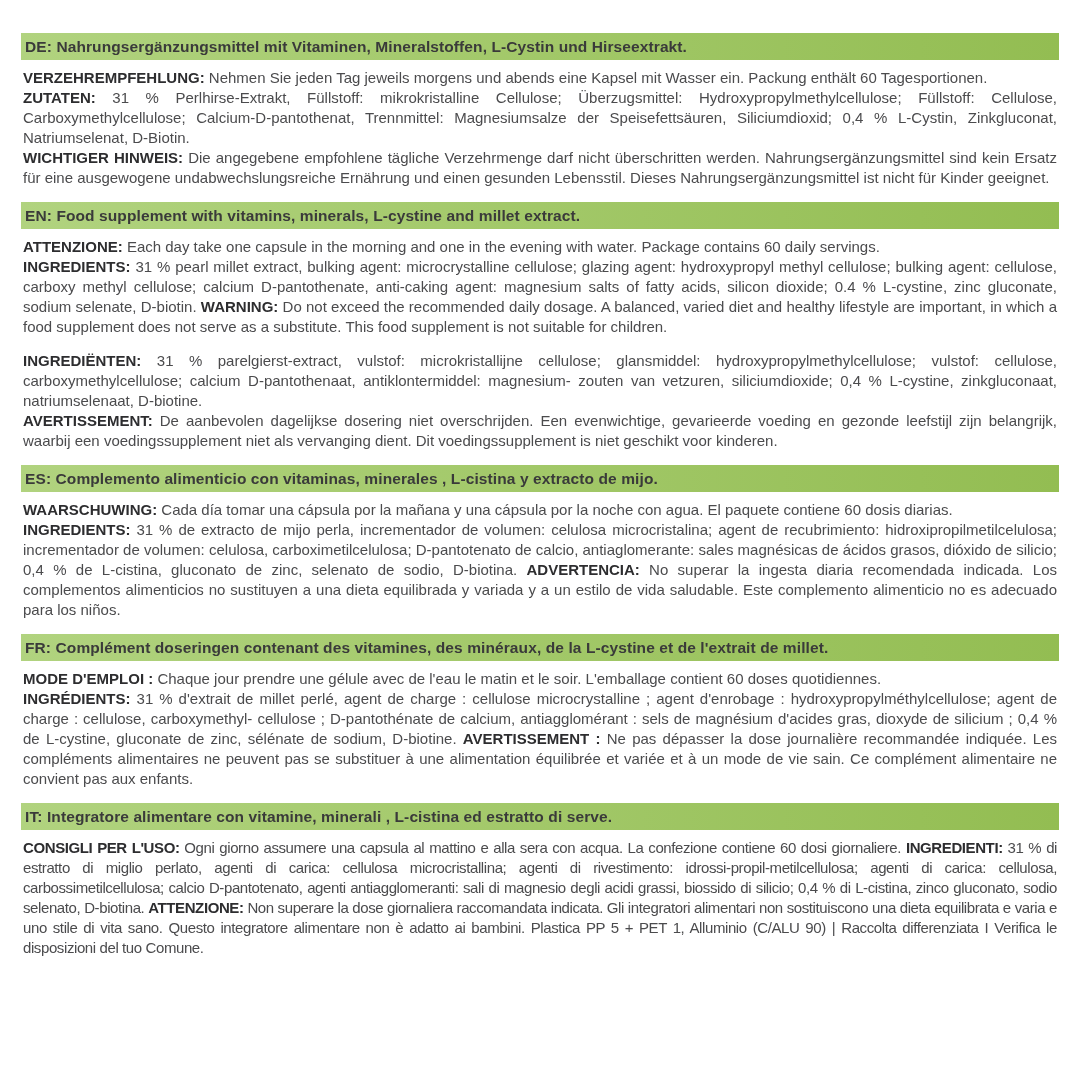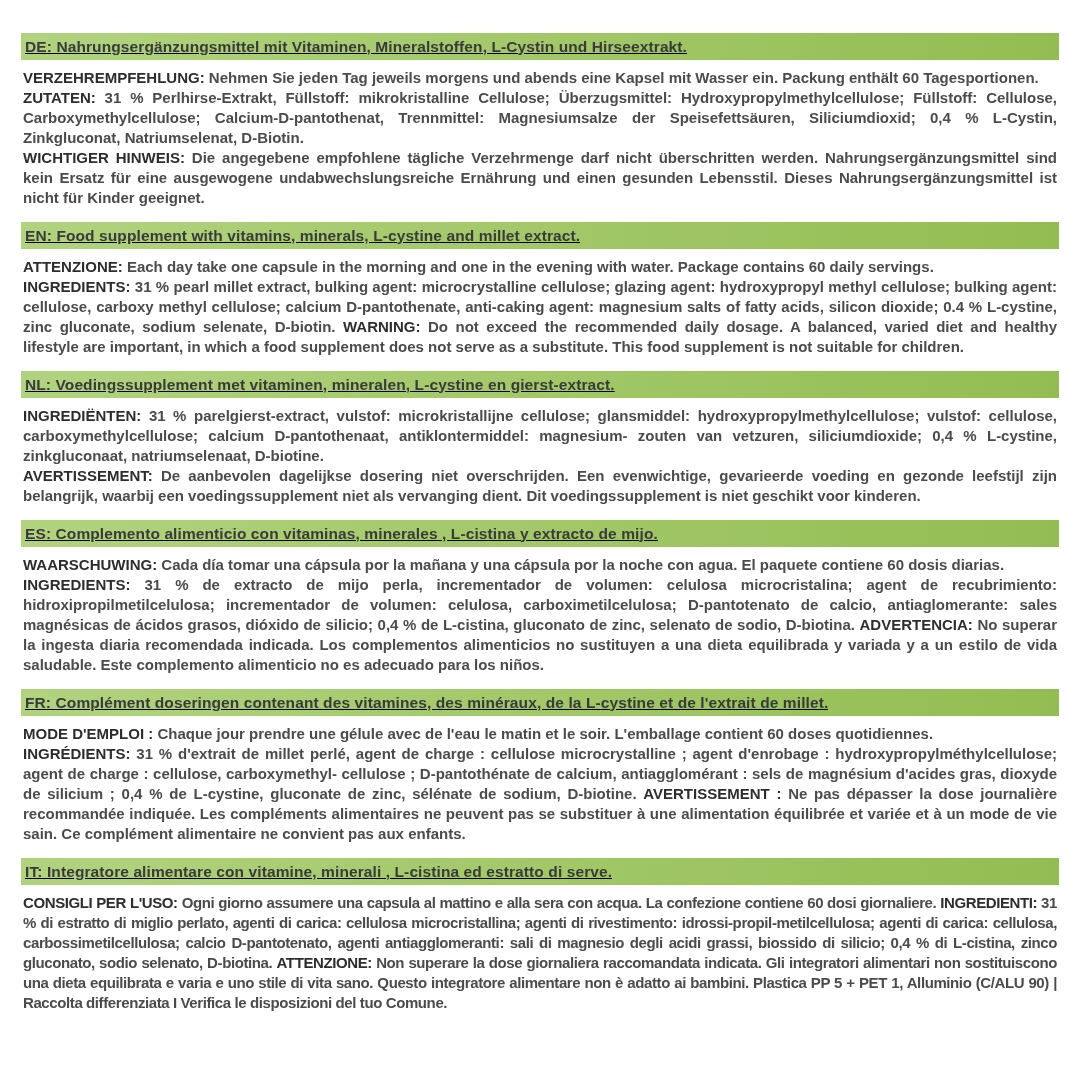--- a/index.html
+++ b/index.html
@@ -21,30 +21,29 @@
     box-sizing:border-box;
     width:1080px;height:1080px;
     padding:33px 21px 10px 21px;
   }
   .lang-section{margin-bottom:14px;}
   .bar{
     height:27px;
     background:linear-gradient(90deg,var(--bar-start) 0%,var(--bar-end) 100%);
     display:flex;align-items:center;
     margin-bottom:8px;
-    text-decoration:underline;
   }
   .bar-text{
     margin:0;padding:0 0 0 4px;
     font-size:15.5px;font-weight:bold;
     color:var(--bar-text);
     letter-spacing:.1px;
     white-space:nowrap;overflow:hidden;
   }
-  .body{padding:0 2px;font-weight:bold;}
+  .body{padding:0 2px;}
   .para{
     margin:0;
     font-size:15px;line-height:20px;
     color:var(--body-text);
     text-align:justify;
   }
   .para strong{color:var(--label-text);}
   .condensed .para{letter-spacing:-0.4px;line-height:20px;}
 </style>
 </head>
@@ -66,23 +65,20 @@
     <div class="bar">
       <h2 class="bar-text">EN: Food supplement with vitamins, minerals, L-cystine and millet extract.</h2>
     </div>
     <div class="body">
         <p class="para"><strong>ATTENZIONE:</strong><span> Each day take one capsule in the morning and one in the evening with water. Package contains 60 daily servings.</span></p>
         <p class="para"><strong>INGREDIENTS:</strong><span> 31 % pearl millet extract, bulking agent: microcrystalline cellulose; glazing agent: hydroxypropyl methyl cellulose; bulking agent: cellulose, carboxy methyl cellulose; calcium D-pantothenate, anti-caking agent: magnesium salts of fatty acids, silicon dioxide; 0.4 % L-cystine, zinc gluconate, sodium selenate, D-biotin. </span><strong>WARNING:</strong><span> Do not exceed the recommended daily dosage. A balanced, varied diet and healthy lifestyle are important, in which a food supplement does not serve as a substitute. This food supplement is not suitable for children.</span></p>
       </div>
   </section>
 
   <section class="lang-section">
-    <div class="bar">
-      <h2 class="bar-text">NL: Voedingssupplement met vitaminen, mineralen, L-cystine en gierst-extract.</h2>
-    </div>
     <div class="body">
         <p class="para"><strong>INGREDIËNTEN:</strong><span> 31 % parelgierst-extract, vulstof: microkristallijne cellulose; glansmiddel: hydroxypropylmethylcellulose; vulstof: cellulose, carboxymethylcellulose; calcium D-pantothenaat, antiklontermiddel: magnesium- zouten van vetzuren, siliciumdioxide; 0,4 % L-cystine, zinkgluconaat, natriumselenaat, D-biotine.</span></p>
         <p class="para"><strong>AVERTISSEMENT:</strong><span> De aanbevolen dagelijkse dosering niet overschrijden. Een evenwichtige, gevarieerde voeding en gezonde leefstijl zijn belangrijk, waarbij een voedingssupplement niet als vervanging dient. Dit voedingssupplement is niet geschikt voor kinderen.</span></p>
       </div>
   </section>
 
   <section class="lang-section">
     <div class="bar">
       <h2 class="bar-text">ES: Complemento alimenticio con vitaminas, minerales , L-cistina y extracto de mijo.</h2>
     </div>

